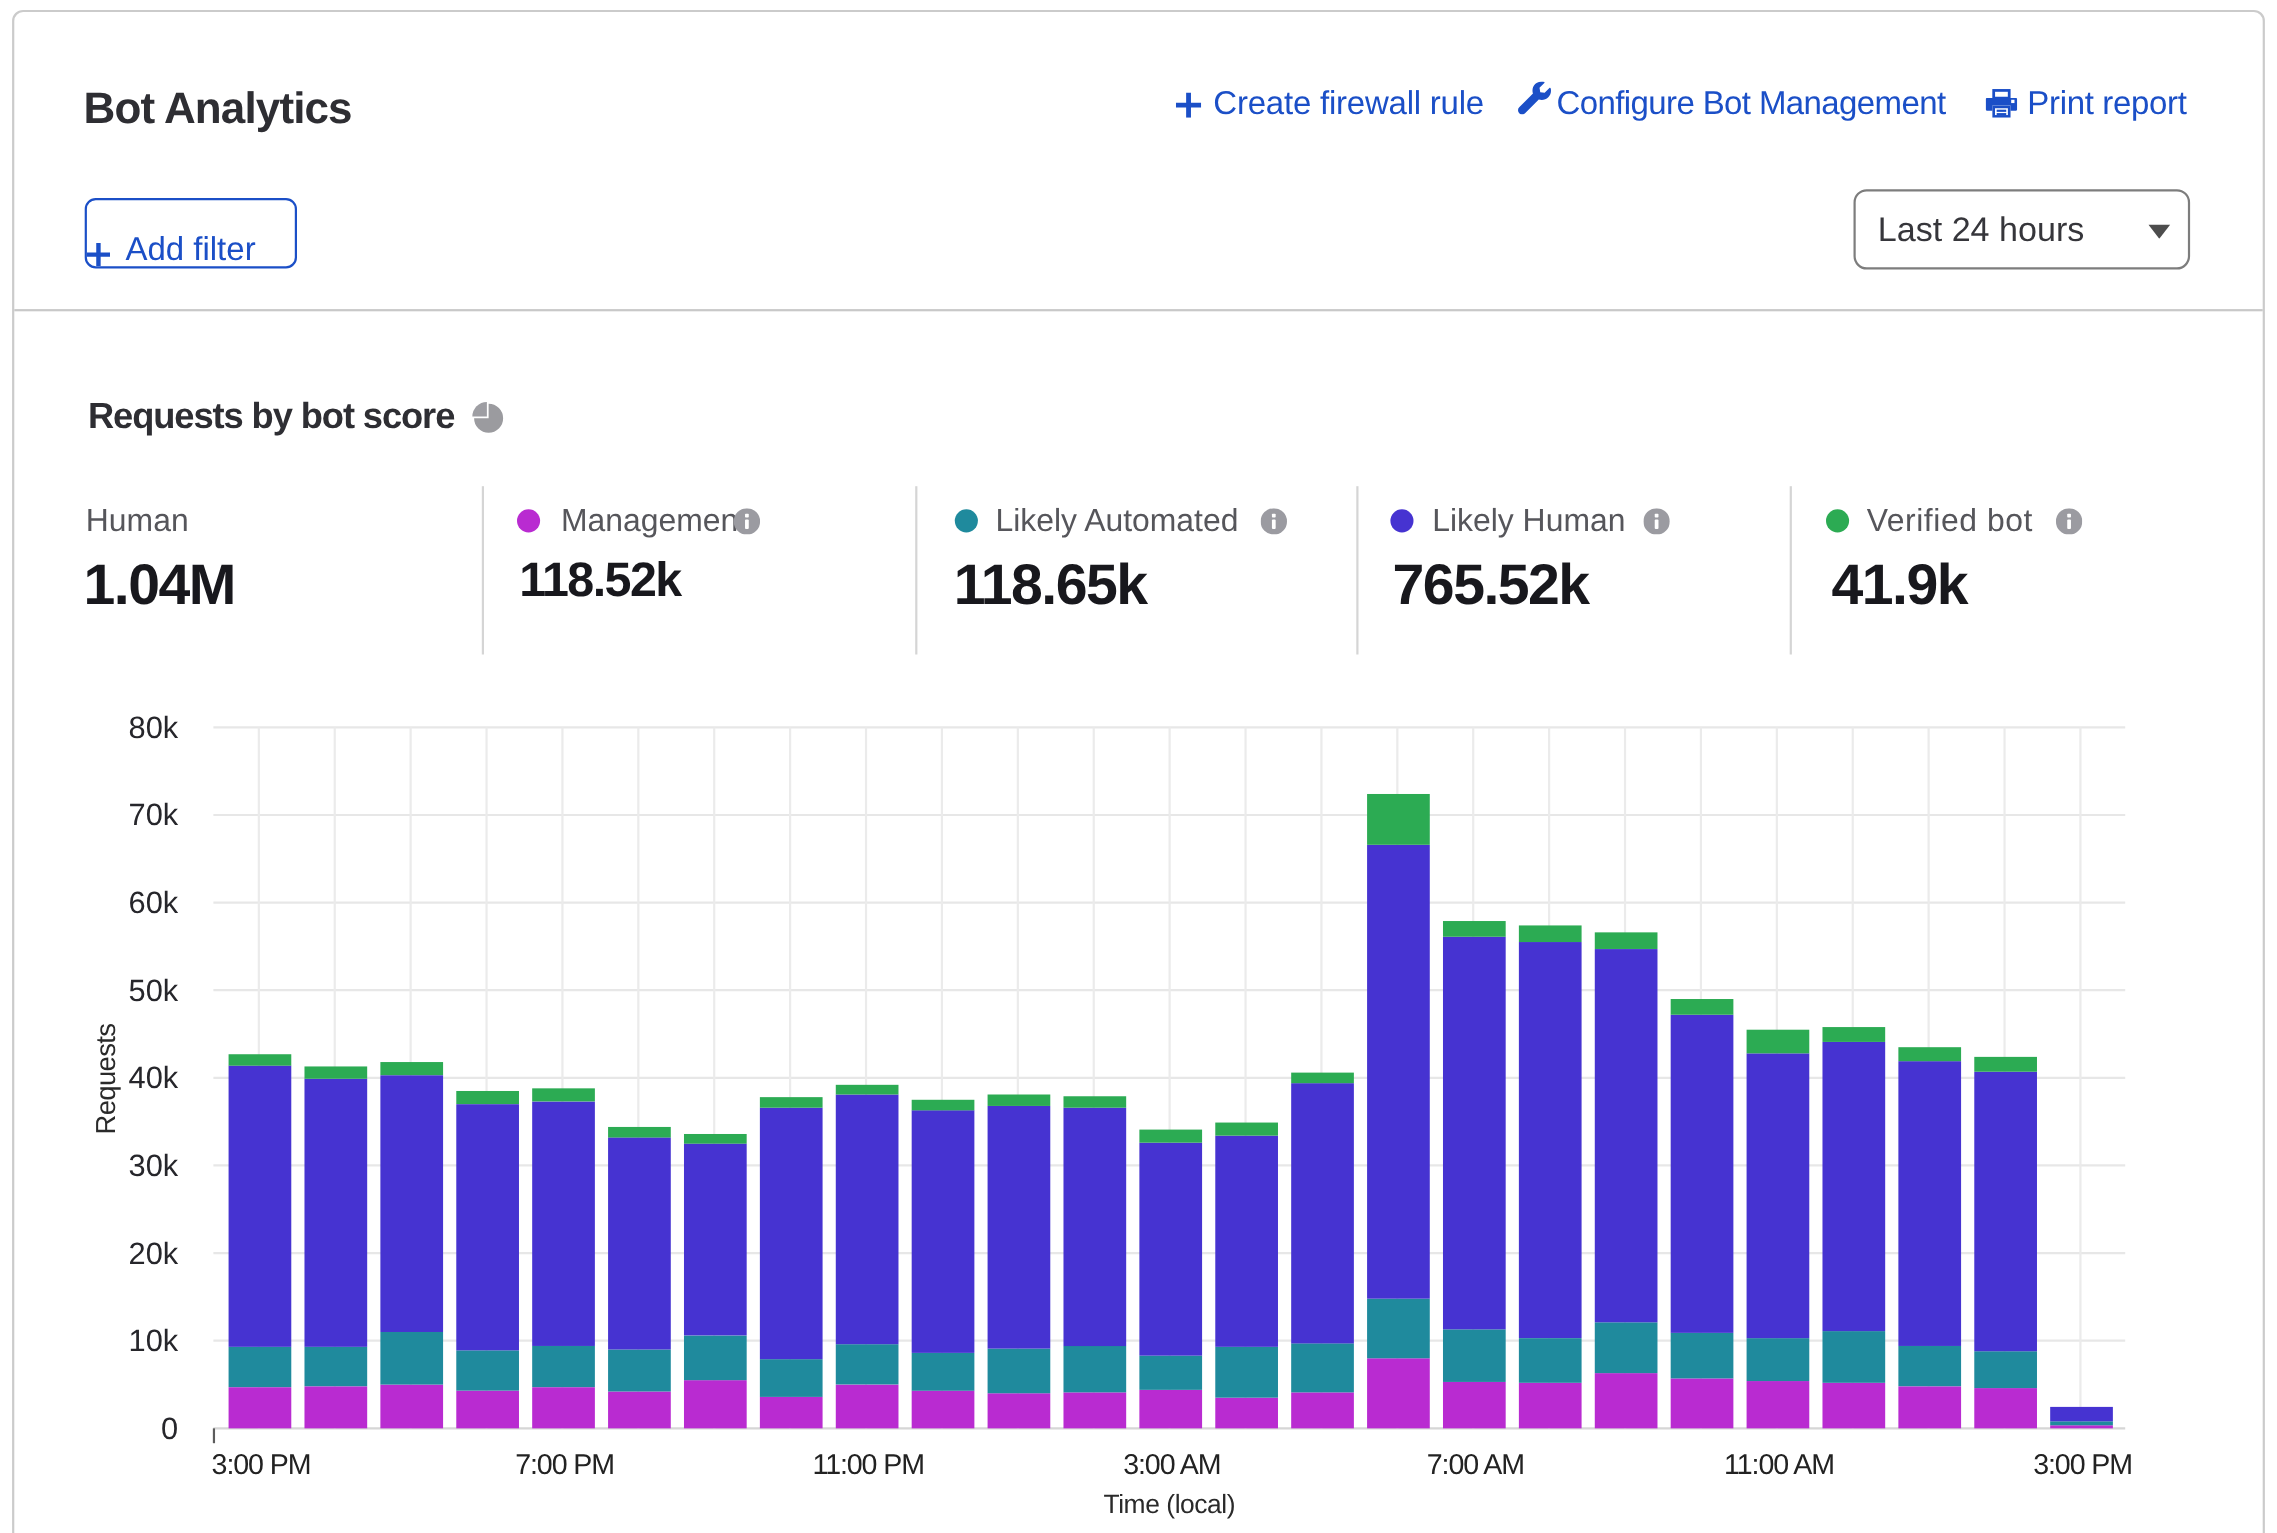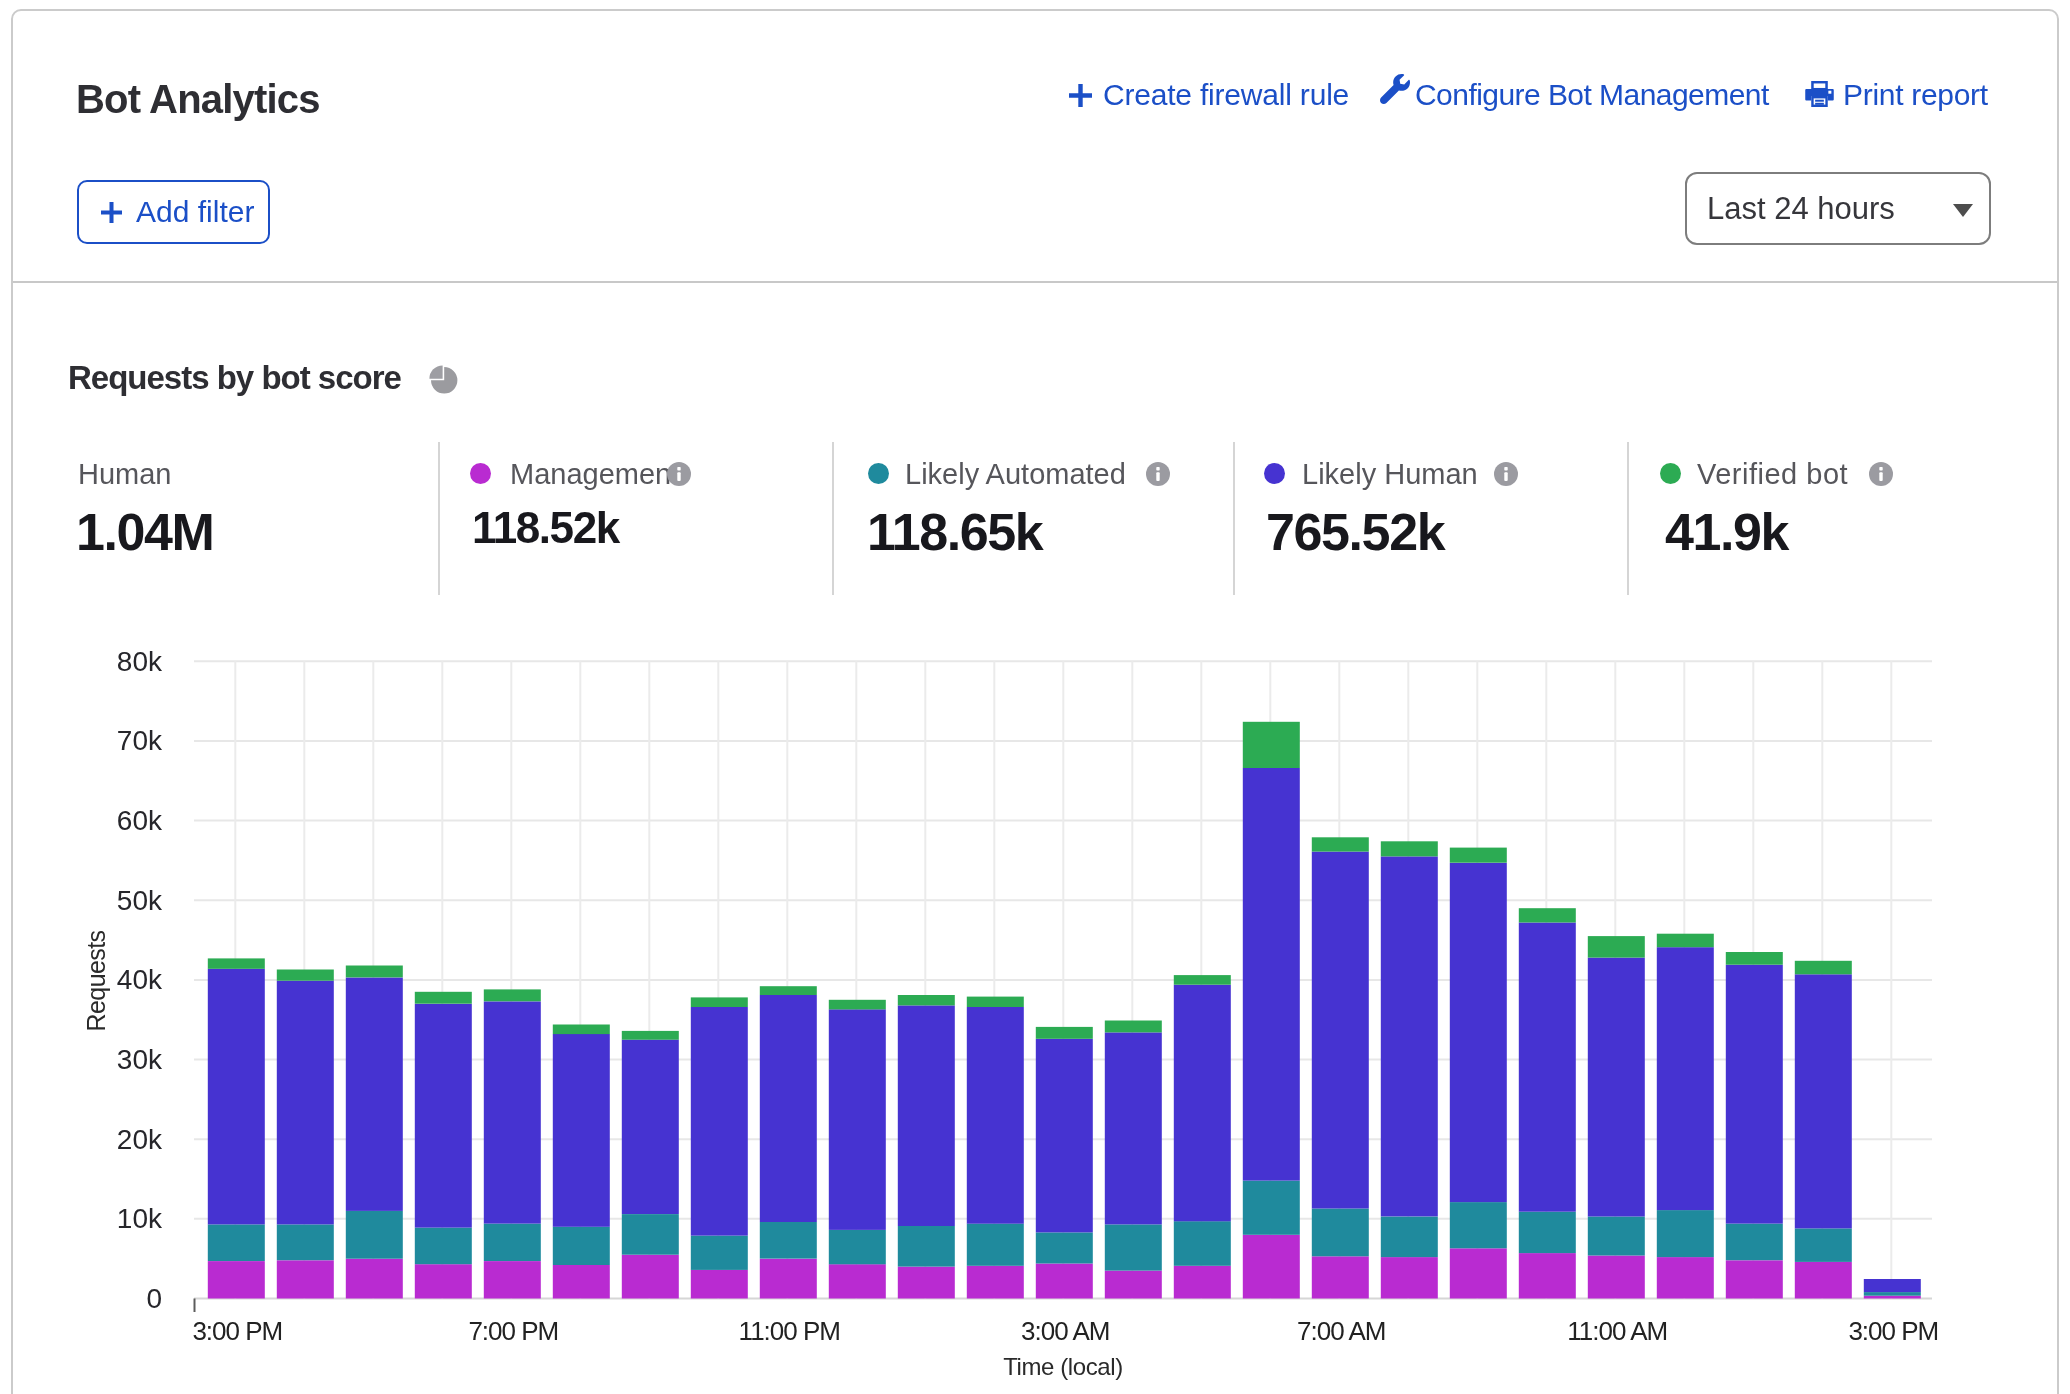--- a/index.html
+++ b/index.html
@@ -22,34 +22,34 @@
   <svg width="29" height="26" viewBox="0 0 28.5 26" style="position:absolute;left:1805px;top:81px">
       <rect x="7.2" y="1.2" width="14.1" height="7" fill="#fff" stroke="#1b4fc7" stroke-width="2.5"></rect>
       <path d="M1 8 H27.5 Q28.5 8 28.5 9 V18.6 Q28.5 19.6 27.5 19.6 H22.5 V15 H6 V19.6 H1 Q0 19.6 0 18.6 V9 Q0 8 1 8 Z" fill="#1b4fc7"></path>
       <rect x="23.1" y="9.7" width="3" height="3" fill="#fff"></rect>
       <rect x="7.2" y="16.2" width="14.1" height="8.6" fill="#fff" stroke="#1b4fc7" stroke-width="2.4"></rect>
       <rect x="9.9" y="18.7" width="8.7" height="2" fill="#1b4fc7"></rect>
       <rect x="9.9" y="21.8" width="8.7" height="2" fill="#1b4fc7"></rect>
     </svg>
   <div class="abs" style="left:1843px;top:80px;font-size:30px;letter-spacing:-0.3px;color:#1b4fc7">Print report</div>
 
-  <div style="position:absolute;left:77px;top:180px;width:193px;height:64px;border:2.5px solid #1b4fc7;border-radius:10px;display:flex;align-items:center;padding-left:22px">
+  <div style="position:absolute;left:77px;top:180px;width:193px;height:64px;border:2.5px solid #1b4fc7;border-radius:10px;display:flex;align-items:flex-end;">
     <svg width="21" height="21" viewBox="0 0 23 23">
         <path d="M9.3 0h4.4v9.3H23v4.4h-9.3V23H9.3v-9.3H0V9.3h9.3z" fill="#1b4fc7"></path>
       </svg>
     <span style="font-size:30px;color:#1b4fc7;margin-left:14px;line-height:1">Add filter</span>
   </div>
 
   <div style="position:absolute;left:1685px;top:172px;width:306px;height:73px;border:2px solid #7d7d7d;border-radius:12px"></div>
   <div class="abs" style="left:1707px;top:193px;font-size:31px;color:#36363b">Last 24 hours</div>
   <svg width="20" height="13" viewBox="0 0 20 13" style="position:absolute;left:1953px;top:204px">
       <path d="M0 0h20L10 13z" fill="#4d4d4d"></path>
     </svg>
 
-  <div class="abs" style="left:68px;top:361px;font-size:33px;font-weight:700;letter-spacing:-1px;color:#2e2e33">Requests by bot score</div>
+  <div class="abs" style="left:80px;top:361px;font-size:33px;font-weight:700;letter-spacing:-1px;color:#2e2e33">Requests by bot score</div>
   <svg width="30" height="30" viewBox="0 0 30 30" style="position:absolute;left:428px;top:365px">
       <path d="M16.2 2.1 A13.2 13.2 0 1 1 3 15.3 L16.2 15.3 Z" fill="#9b9b9f"></path>
       <path d="M1.4 13.7 A13.2 13.2 0 0 1 14.6 0.5 L14.6 13.7 Z" fill="#9e9ea3"></path>
     </svg>
 
   <div style="position:absolute;left:438px;top:442px;width:2px;height:153px;background:#d5d5d5"></div>
   <div style="position:absolute;left:832px;top:442px;width:2px;height:153px;background:#d5d5d5"></div>
   <div style="position:absolute;left:1233px;top:442px;width:2px;height:153px;background:#d5d5d5"></div>
   <div style="position:absolute;left:1627px;top:442px;width:2px;height:153px;background:#d5d5d5"></div>
 

